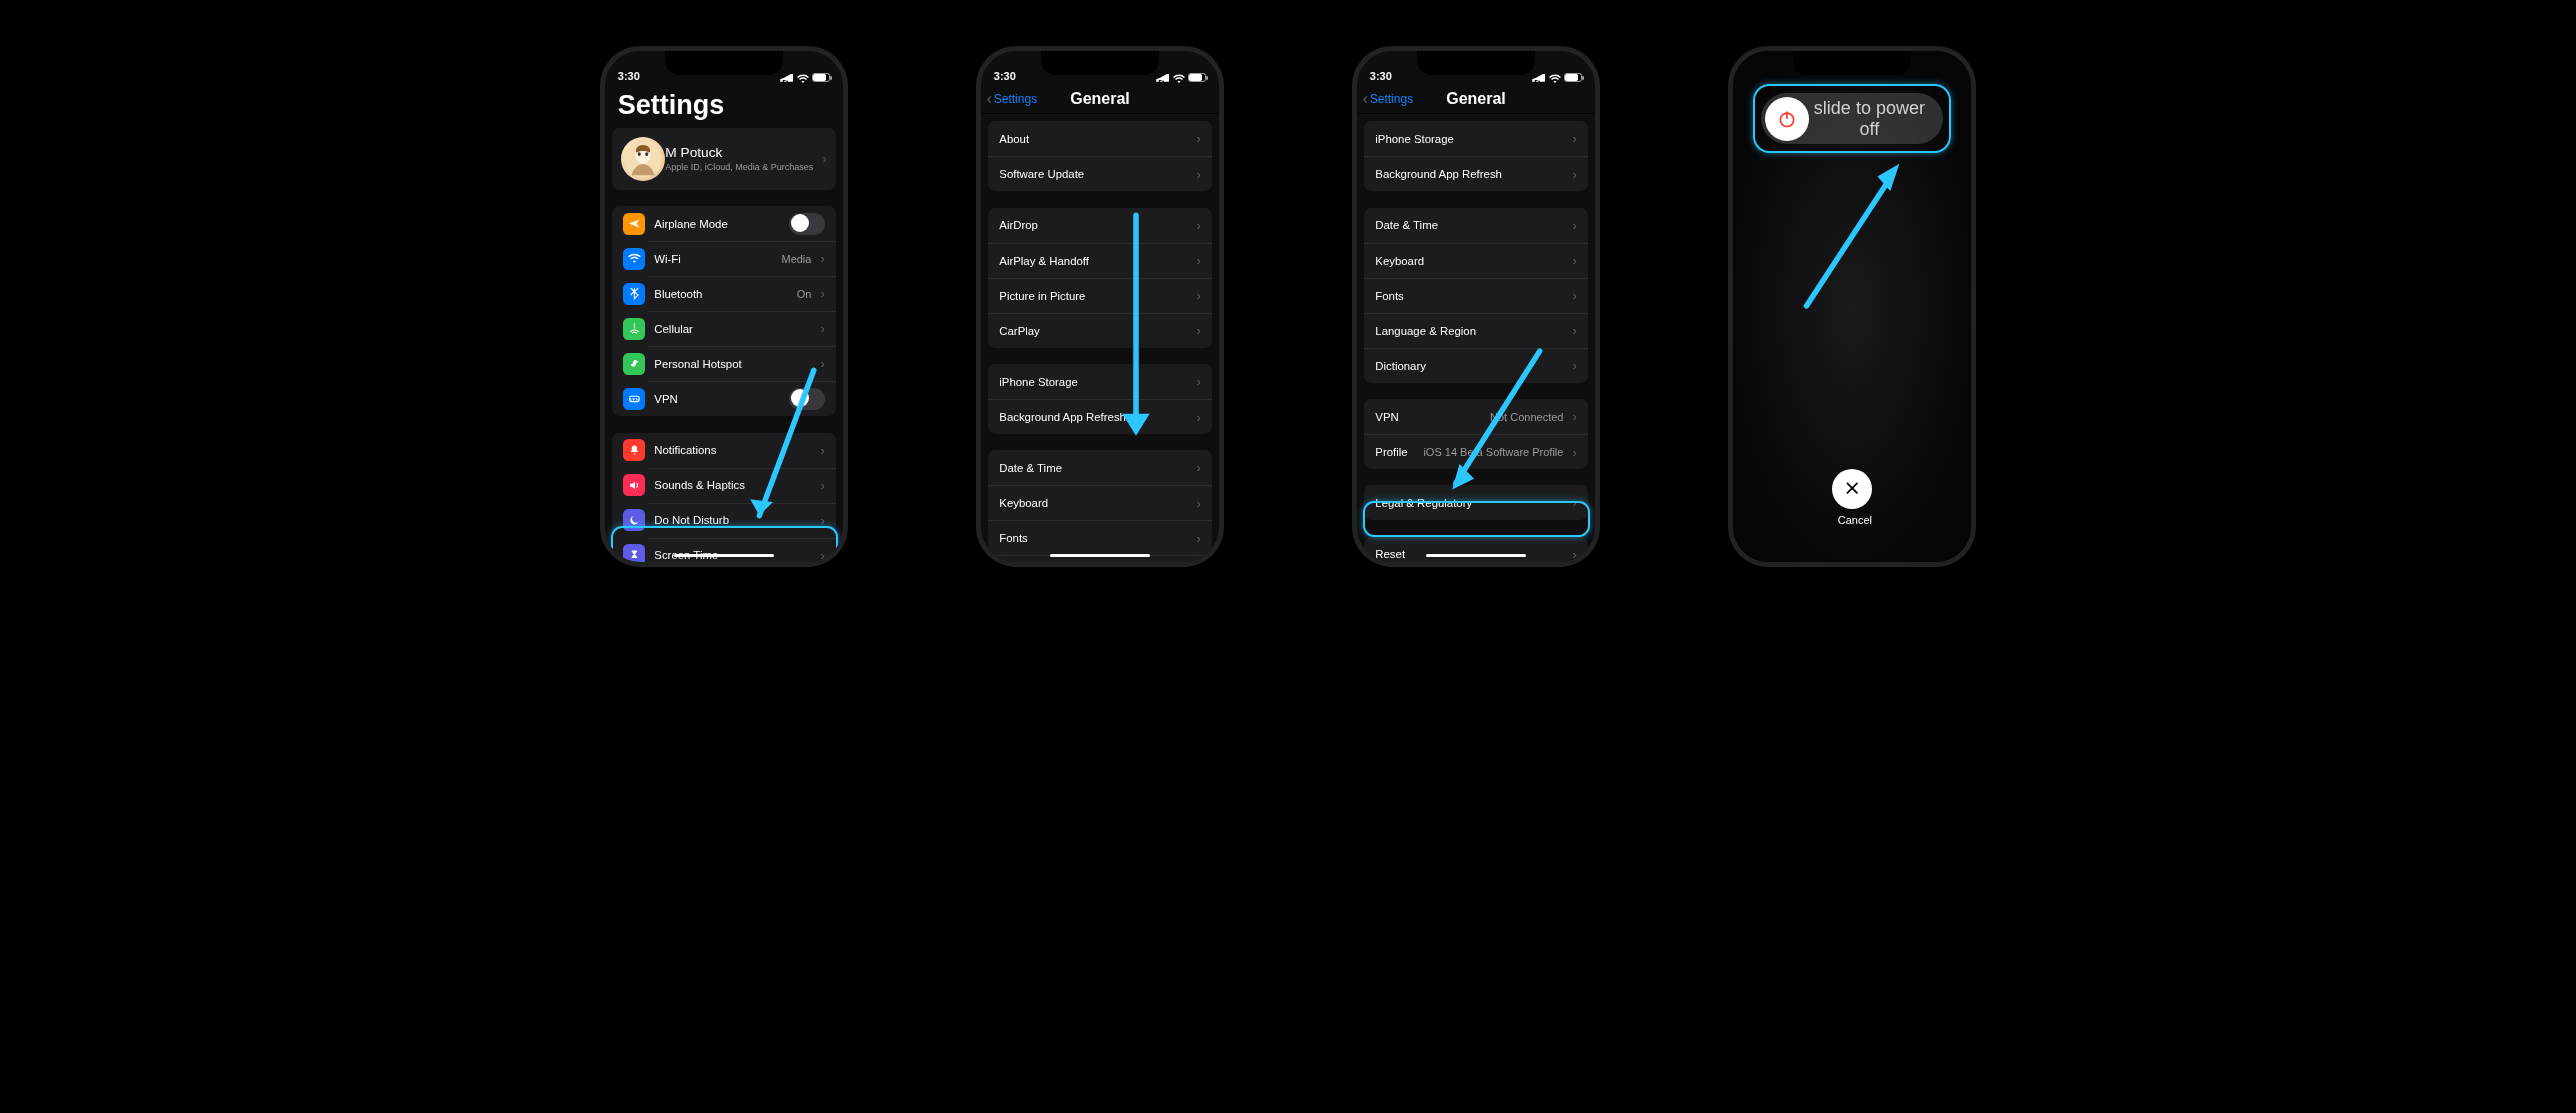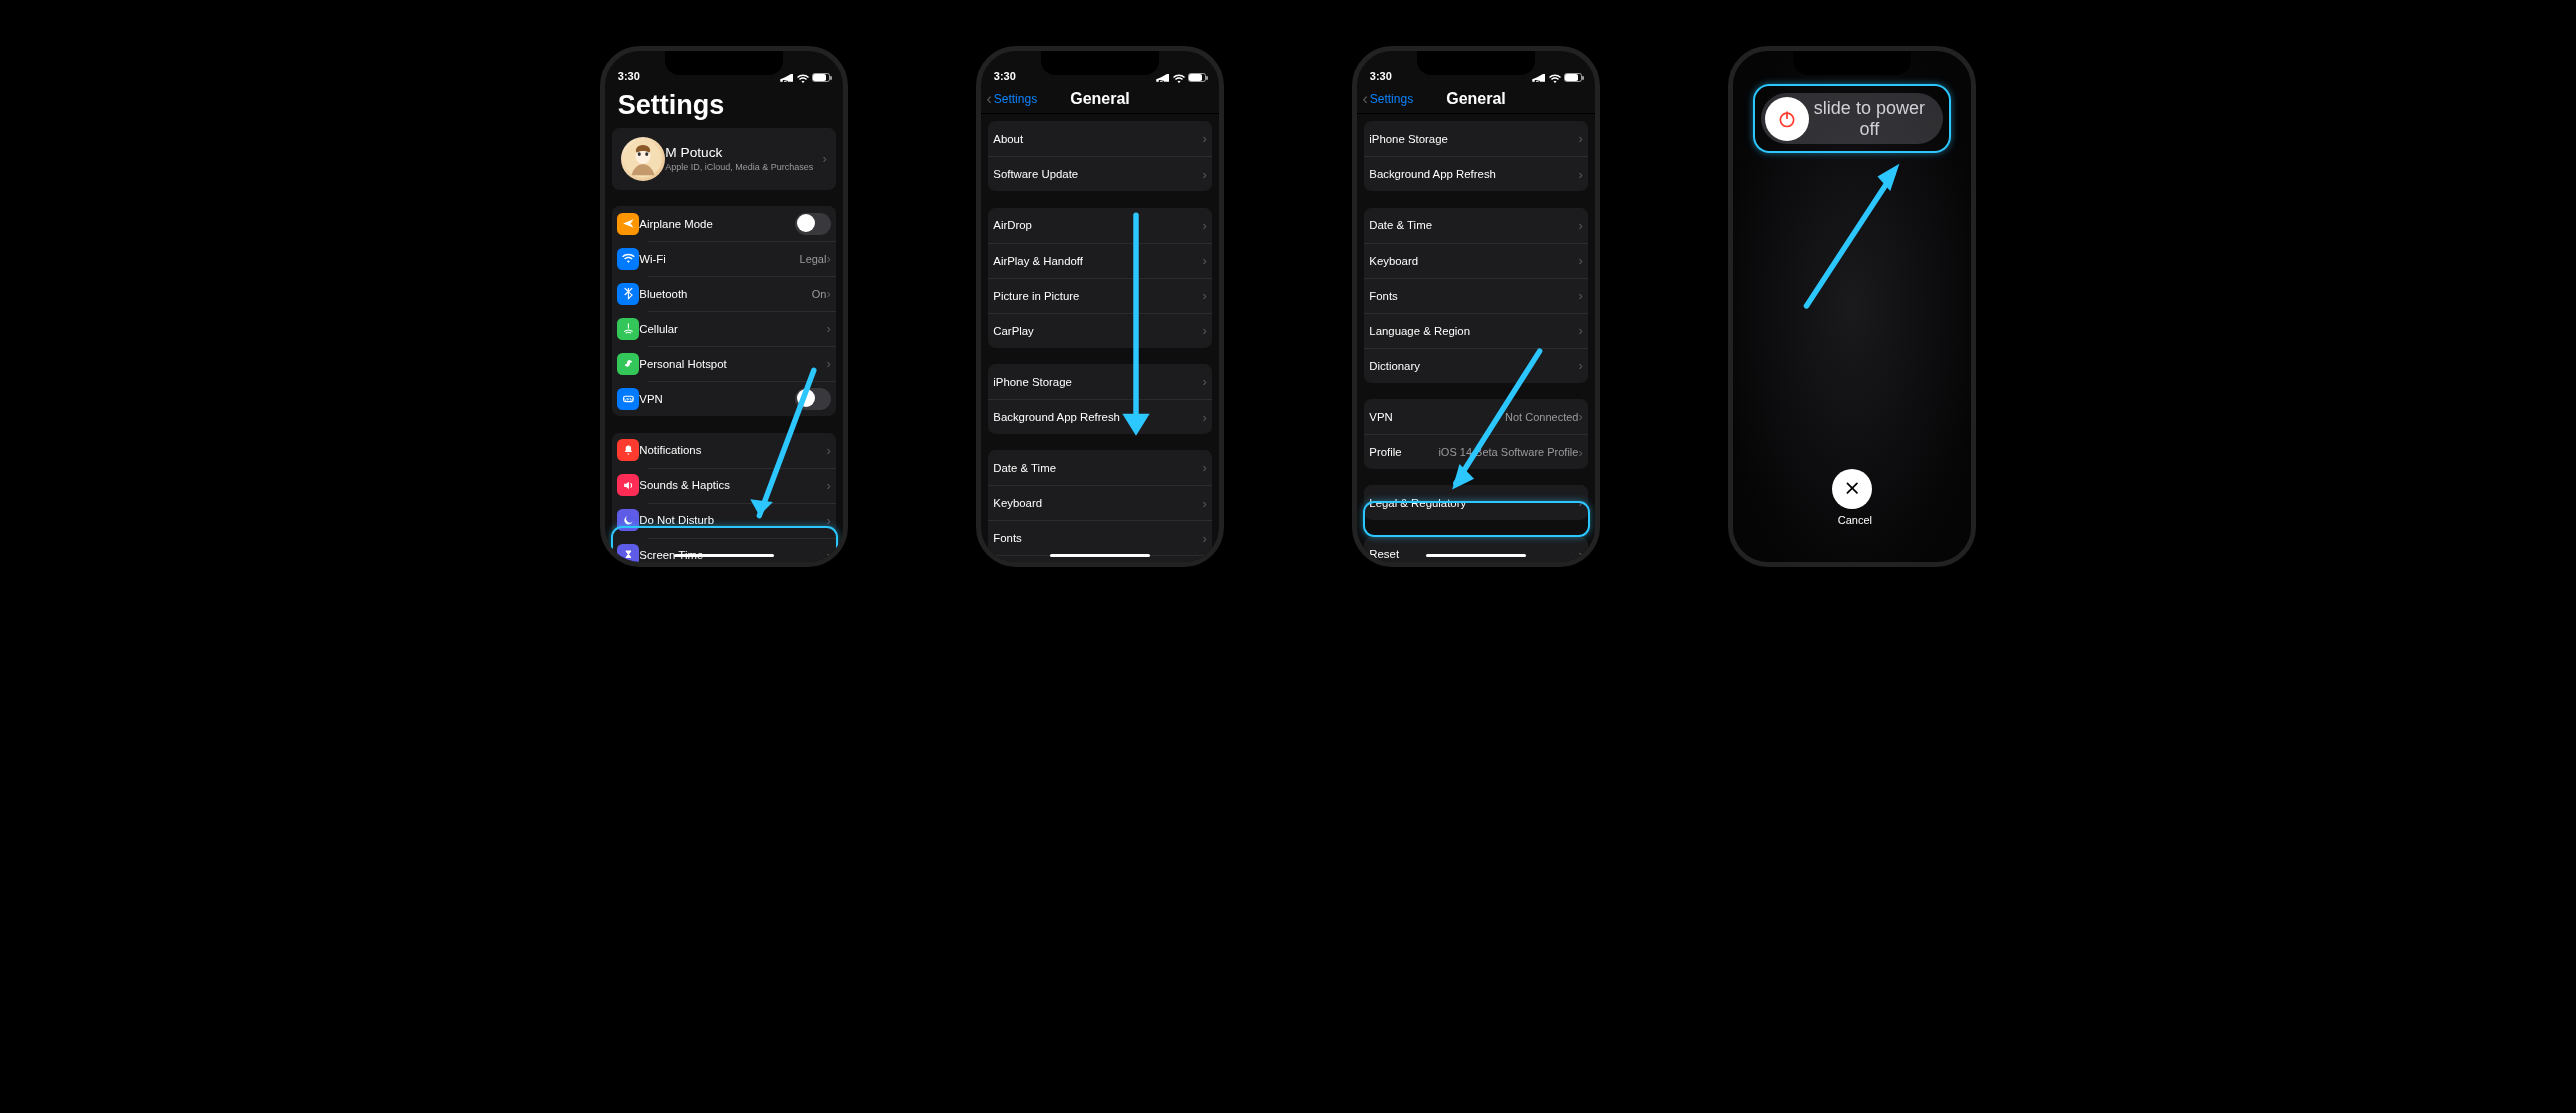--- a/index.html
+++ b/index.html
@@ -37,21 +37,21 @@
   .title-big{font-size:27px;font-weight:700;padding:5.5px 12.8px 7.3px;}
   
   .navbar{height:30px;display:flex;align-items:center;justify-content:center;position:relative;border-bottom:0.9px solid #000;}
   .navbar .back{position:absolute;left:5.5px;display:flex;align-items:center;color:var(--link);font-size:12px;gap:1.8px;}
   .navbar .back .chev{font-size:16.4px;line-height:11px;}
   .navbar .title{font-weight:600;font-size:16px;}
   
   .scroll{position:absolute;top:33px;bottom:0;left:0;right:0;overflow:hidden;}
   .scroll.withnav{top:63px;}
   .group{margin:7.3px 7.3px 16.4px;border-radius:7.3px;overflow:hidden;}
-  .cell{background:var(--cell);height:35px;display:flex;align-items:center;padding:0 5px;position:relative;}
+  .cell{background:var(--cell);height:35px;display:flex;align-items:center;padding:0 11px;position:relative;gap:9px;}
   .cell + .cell{border-top:0.9px solid var(--cell-sep);}
   .cell.indent + .cell.indent{border-top:none;}
   .cell.indent::after{content:"";position:absolute;left:36px;right:0;top:0;height:0.9px;background:var(--cell-sep);}
   .cell:first-child.indent::after{display:none;}
   .ic{width:22px;height:22px;border-radius:5.5px;display:flex;align-items:center;justify-content:center;flex-shrink:0;}
   .ic svg{width:12.8px;height:12.8px;fill:#fff;}
   .lbl{flex:1;white-space:nowrap;overflow:hidden;text-overflow:ellipsis;}
   .val{color:var(--text2);font-size:11px;}
   .chev{color:#5a5a60;font-size:12.8px;flex-shrink:0;}
   .toggle{width:36px;height:22px;border-radius:11px;background:#39393d;position:relative;flex-shrink:0;}
@@ -134,21 +134,21 @@
               <i></i>
             </span>
           </div>
           <div class="cell indent">
             <div class="ic" style="background: rgb(0, 122, 255);">
               <svg viewBox="0 0 24 24">
                 <path d="M12 20l-3-3c1.7-1.7 4.3-1.7 6 0l-3 3zm-6-6l-2-2c4.4-4.4 11.6-4.4 16 0l-2 2c-3.3-3.3-8.7-3.3-12 0zm-4-4L0 8C6.6 1.4 17.4 1.4 24 8l-2 2C16.5 4.5 7.5 4.5 2 10z"></path>
               </svg>
             </div>
             <span class="lbl">Wi-Fi</span>
-            <span class="val">Legal</span>
+            <span class="val">Media</span>
             <span class="chev">›</span>
           </div>
           <div class="cell indent">
             <div class="ic" style="background: rgb(0, 122, 255);">
               <svg viewBox="0 0 24 24">
                 <path d="M12 2v20l7-7-7-6 7-7-7 7-7-7 7 6-7 7 7-6z" fill="none" stroke="#fff" stroke-width="2"></path>
               </svg>
             </div>
             <span class="lbl">Bluetooth</span>
             <span class="val">On</span>

